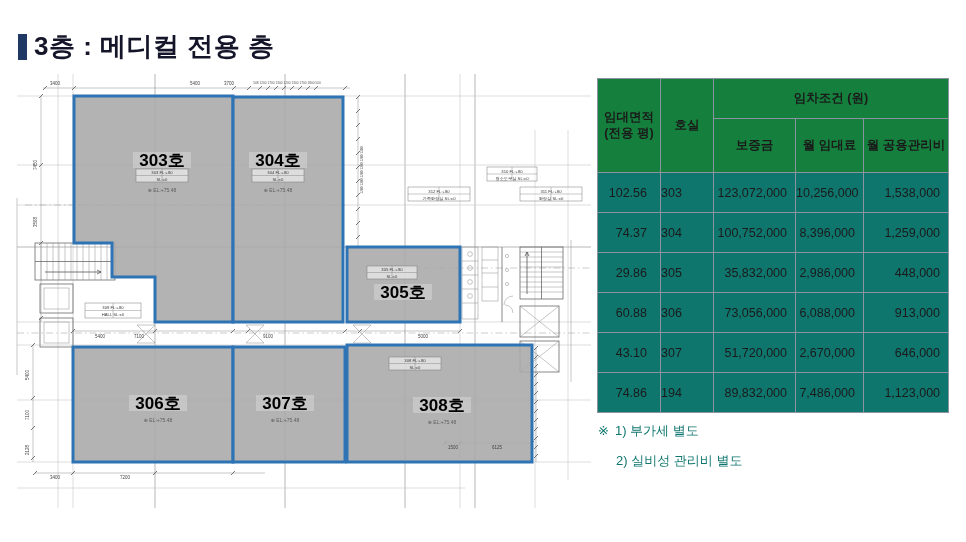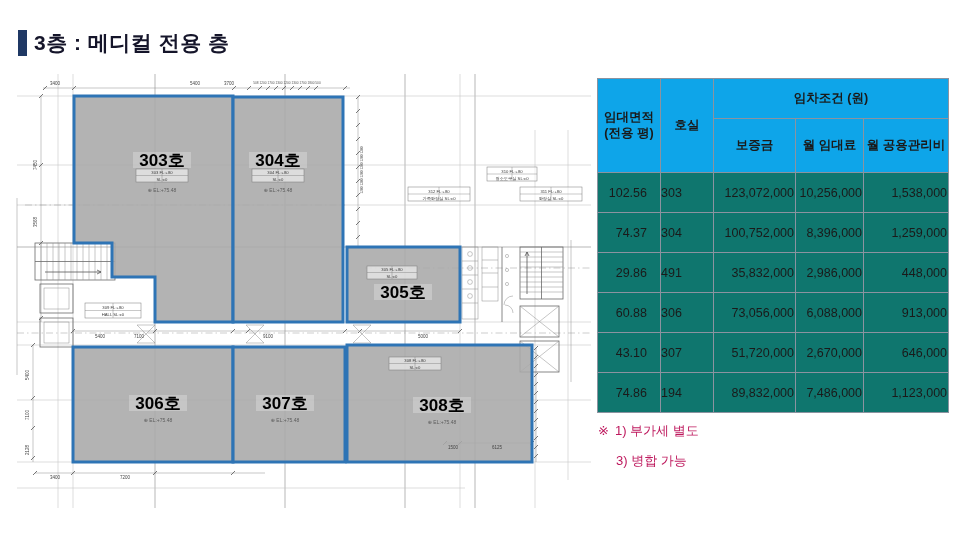--- a/index.html
+++ b/index.html
@@ -3,43 +3,43 @@
 <meta charset="utf-8">
 <style>
   * { margin:0; padding:0; box-sizing:border-box; }
   html,body { width:966px; height:542px; background:#ffffff; overflow:hidden;
     font-family:"Liberation Sans","DejaVu Sans",sans-serif; }
   .stage { position:relative; width:966px; height:542px; background:#fff; }
 
   
   .title-row { position:absolute; left:18px; top:29px; display:flex; align-items:center; }
   .title-bar { width:9px; height:26px; background:#1f3864; margin-right:7px; }
-  .title-text { font-size:21px; font-weight:bold; color:#15152a; letter-spacing:0.5px; }
+  .title-text { font-size:26px; font-weight:bold; color:#15152a; letter-spacing:0.5px; }
 
   
   .plan { position:absolute; left:15px; top:70px; width:580px; height:445px; }
 
   
   .lease-table { position:absolute; left:597px; top:78px; border-collapse:collapse;
     table-layout:fixed; width:351px; }
   .lease-table col.c0 { width:63px; } .lease-table col.c1 { width:53px; }
   .lease-table col.c2 { width:82px; } .lease-table col.c3 { width:68px; }
   .lease-table col.c4 { width:85px; }
   .lease-table td, .lease-table th { border:1px solid #8b93a0; font-size:12.5px;
     color:#1a1a1a; background:#0f766e; overflow:hidden; white-space:nowrap; }
-  .lease-table th { background:#0ea5e9; font-weight:600; text-align:center; }
+  .lease-table th { background:#15803d; font-weight:600; text-align:center; }
   .hrow1 th { height:40px; } .hrow2 th { height:54px; }
   th.span2 { height:82px; line-height:1.25; }
   .lease-table td { height:40px; }
-  td.num-right { text-align:right; padding-right:1px;margin-left:36px; }
+  td.num-right { text-align:right; padding-right:8px;margin-left:36px; }
   td.area { text-align:right; padding-right:13px; }
   td.room-no { }
 
   
-  .notes { position:absolute; left:598px; top:416px; font-size:13px; color:#be185d;
+  .notes { position:absolute; left:598px; top:416px; font-size:13px; color:#0f766e;
     line-height:30px; }
   .notes .line { white-space:nowrap; }
   .notes .marker { margin-right:6px; }
   .notes .indent { padding-left:18px; }
 
   
   .grid { stroke:#c6c6c6; stroke-width:0.6; }
   .grid-dark { stroke:#9a9a9a; stroke-width:0.7; }
   .wall { stroke:#6a6a6a; stroke-width:0.8; fill:none; }
   .wall-thin { stroke:#8c8c8c; stroke-width:0.5; fill:none; }
@@ -323,21 +323,21 @@
     </tr>
     <tr>
       <td class="area">74.37</td>
       <td class="room-no">304</td>
       <td class="num-right">100,752,000</td>
       <td class="num-right">8,396,000</td>
       <td class="num-right">1,259,000</td>
     </tr>
     <tr>
       <td class="area">29.86</td>
-      <td class="room-no">491</td>
+      <td class="room-no">305</td>
       <td class="num-right">35,832,000</td>
       <td class="num-right">2,986,000</td>
       <td class="num-right">448,000</td>
     </tr>
     <tr>
       <td class="area">60.88</td>
       <td class="room-no">306</td>
       <td class="num-right">73,056,000</td>
       <td class="num-right">6,088,000</td>
       <td class="num-right">913,000</td>
@@ -356,16 +356,16 @@
       <td class="num-right">7,486,000</td>
       <td class="num-right">1,123,000</td>
     </tr>
   </tbody>
     </table>
 
   <div class="notes">
     <div class="line">
       <span class="marker">※</span><span>1) 부가세 별도</span>
     </div>
-    <div class="line indent">3) 병합 가능</div>
+    <div class="line indent">2) 실비성 관리비 별도</div>
   </div>
 
 </div>
 
 </body></html>

